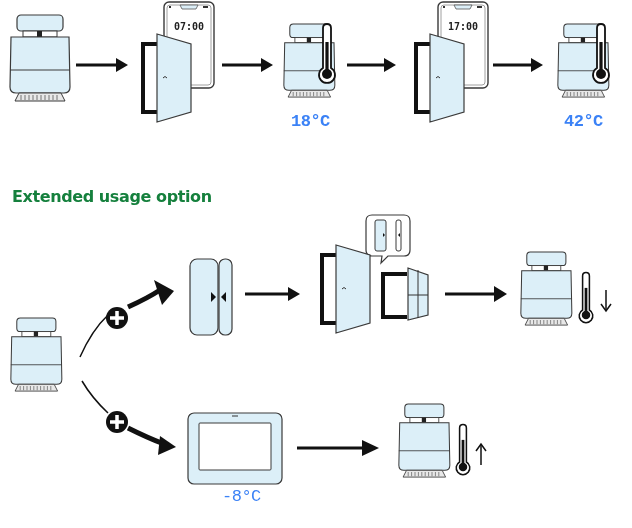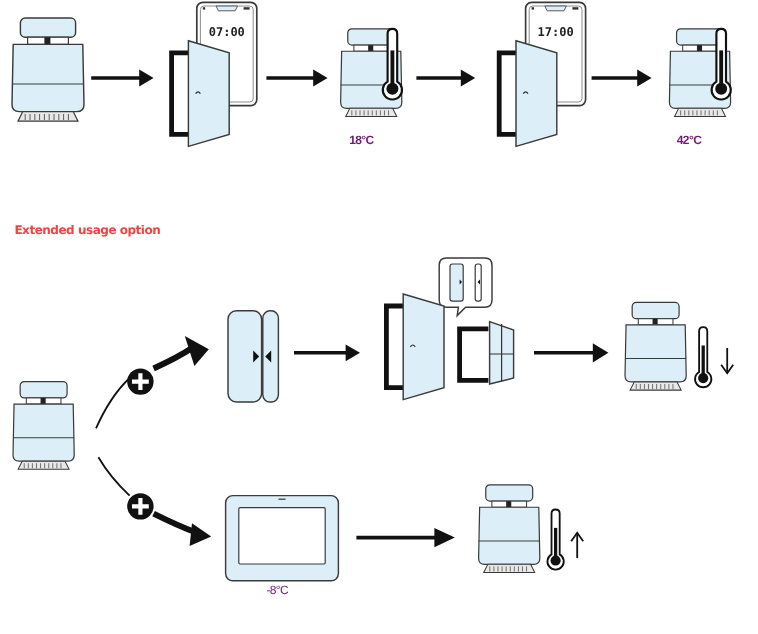--- a/index.html
+++ b/index.html
@@ -1,19 +1,19 @@
 <!DOCTYPE html>
 <html><head>
 <meta charset="utf-8">
 <style>
   html, body { margin:0; padding:0; background:#ffffff; }
   body { width:632px; height:528px; position:relative; overflow:hidden; font-family:"Liberation Sans", sans-serif; }
   svg { position:absolute; left:0; top:0; }
-  .lbl { position:absolute; font-family:Liberation Sans, sans-serif; font-size:10px; color:#701a75; font-weight:bold; letter-spacing:-0.5px; }
-  .heading { position:absolute; left:12px; top:187px; font-family:"DejaVu Sans", sans-serif; font-size:10px; font-weight:bold; color:#ef4444; letter-spacing:-0.4px; }
+  .lbl { position:absolute; font-family:Liberation Mono, monospace; font-size:17px; color:#3b82f6; font-weight:bold; letter-spacing:-0.5px; }
+  .heading { position:absolute; left:12px; top:187px; font-family:"DejaVu Sans", sans-serif; font-size:16px; font-weight:bold; color:#15803d; letter-spacing:-0.4px; }
   .lbl-normal { font-weight:normal; }
 </style>
 </head>
 <body>
 
 <svg width="632" height="528" viewBox="0 0 632 528">
   <defs>
 
     <g id="valve">
       <rect x="8" y="0" width="46" height="16" rx="4" fill="#dceff8" stroke="#3a3a3a" stroke-width="1.2"></rect>

